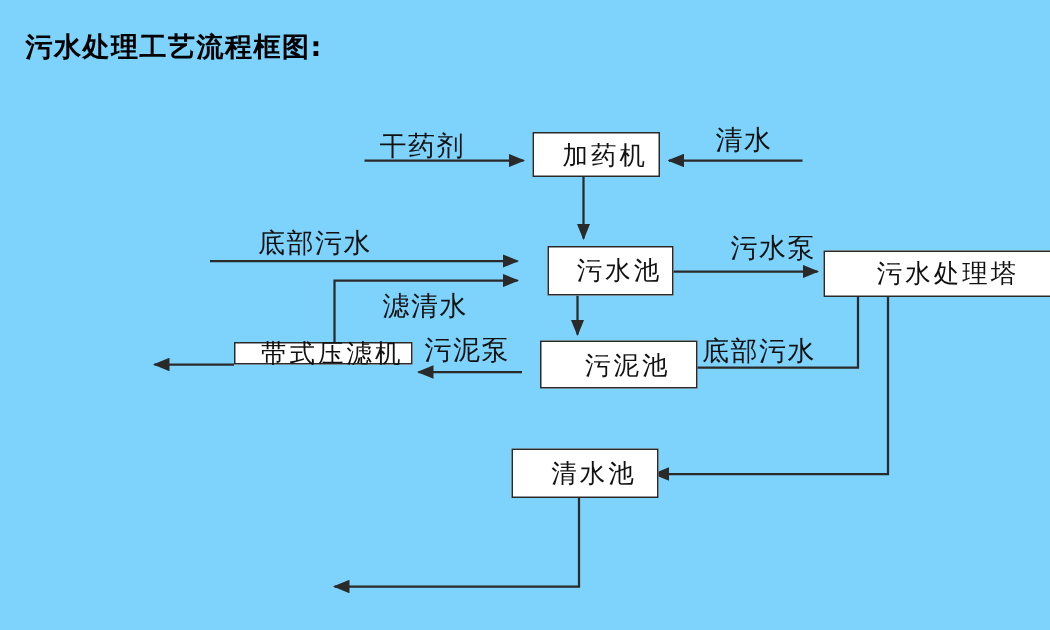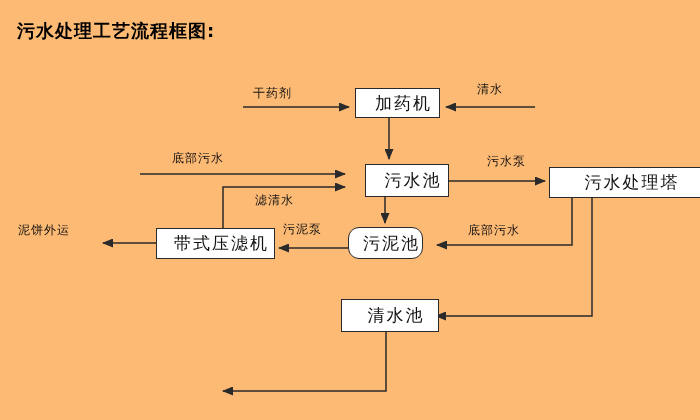--- a/index.html
+++ b/index.html
@@ -1,33 +1,33 @@
 <!DOCTYPE html>
 <html><head>
 <meta charset="utf-8">
 <style>
   html,body { margin:0; padding:0; background:#ffffff; }
   .canvas {
-    position:relative; width:700px; height:420px; background:#fdba74;
+    position:relative; width:700px; height:420px; background:#7dd3fc;
     font-family:"DejaVu Sans","Liberation Sans",sans-serif; color:#111;
     overflow:hidden;
   }
   .title {
     position:absolute; left:17px; top:19px;
     font-size:18px; font-weight:bold; color:#000; letter-spacing:1px;
     white-space:nowrap;
   }
   .node {
     position:absolute; box-sizing:border-box;
     border:1.5px solid #2a2a2a; background:#ffffff;
     display:flex; align-items:center; justify-content:center;
     font-size:17px; letter-spacing:2px; color:#111; white-space:nowrap;padding-left:12px;
   }
   .lbl {
-    position:absolute; font-size:12px; letter-spacing:1px;
+    position:absolute; font-size:18px; letter-spacing:1px;
     color:#111; white-space:nowrap;
   }
   svg.wires { position:absolute; left:0; top:0; width:700px; height:420px; }
   svg.wires path { fill:none; stroke:#2a2a2a; stroke-width:1.5; }
 </style>
 </head>
 <body>
 
 <div class="canvas">
 
@@ -49,26 +49,25 @@
     <path d="M572,198 V245 H437" marker-end="url(#ah)"></path>
     <path d="M592,198 V316 H436" marker-end="url(#ah)"></path>
     <path d="M348,248 H279" marker-end="url(#ah)"></path>
     <path d="M156,243 H103" marker-end="url(#ah)"></path>
     <path d="M386,332 V391 H223" marker-end="url(#ah)"></path>
   </svg>
 
   <div class="node" style="left:355px; top:88px; width:85px; height:30px;">加药机</div>
   <div class="node" style="left:365px; top:164px; width:84px; height:33px;">污水池</div>
   <div class="node" style="left:549px; top:167px; width:154px; height:31px;">污水处理塔</div>
-  <div class="node" style="left:348px; top:227px; width:75px; height:32px;border-radius:11px;">污泥池</div>
-  <div class="node" style="left:156px; top:228px; width:119px; height:31px;">带式压滤机</div>
+  <div class="node" style="left:360px; top:227px; width:105px; height:32px;">污泥池</div>
+  <div class="node" style="left:156px; top:228px; width:119px; height:15px;">带式压滤机</div>
   <div class="node" style="left:341px; top:299px; width:98px; height:33px;">清水池</div>
 
   <div class="lbl" style="left:253px; top:85px;">干药剂</div>
   <div class="lbl" style="left:477px; top:81px;">清水</div>
   <div class="lbl" style="left:172px; top:150px;">底部污水</div>
   <div class="lbl" style="left:255px; top:192px;">滤清水</div>
   <div class="lbl" style="left:451px; top:153px;margin-left:36px;">污水泵</div>
   <div class="lbl" style="left:468px; top:222px;">底部污水</div>
   <div class="lbl" style="left:283px; top:221px;">污泥泵</div>
-  <div class="lbl" style="left:18px; top:222px;">泥饼外运</div>
 
 </div>
 
 </body></html>

